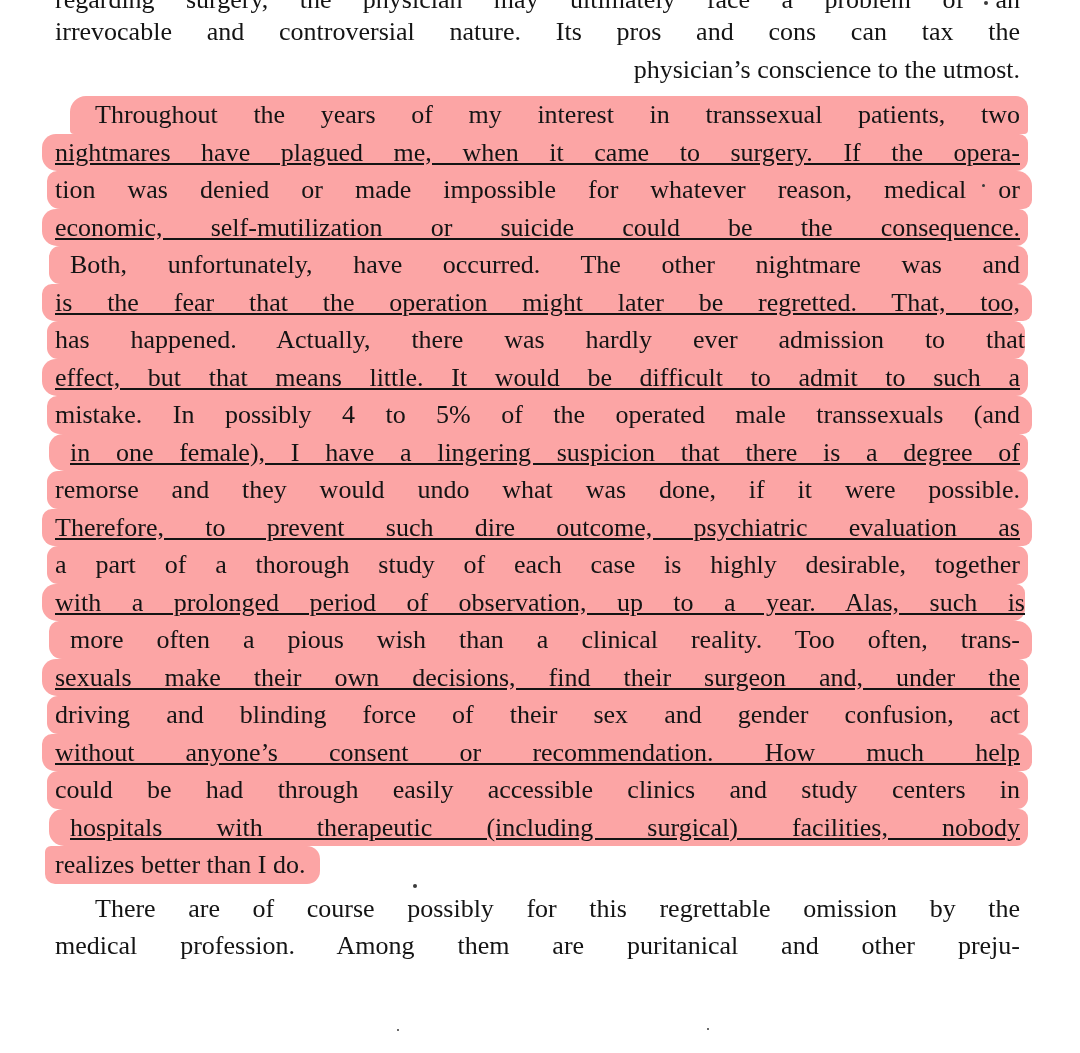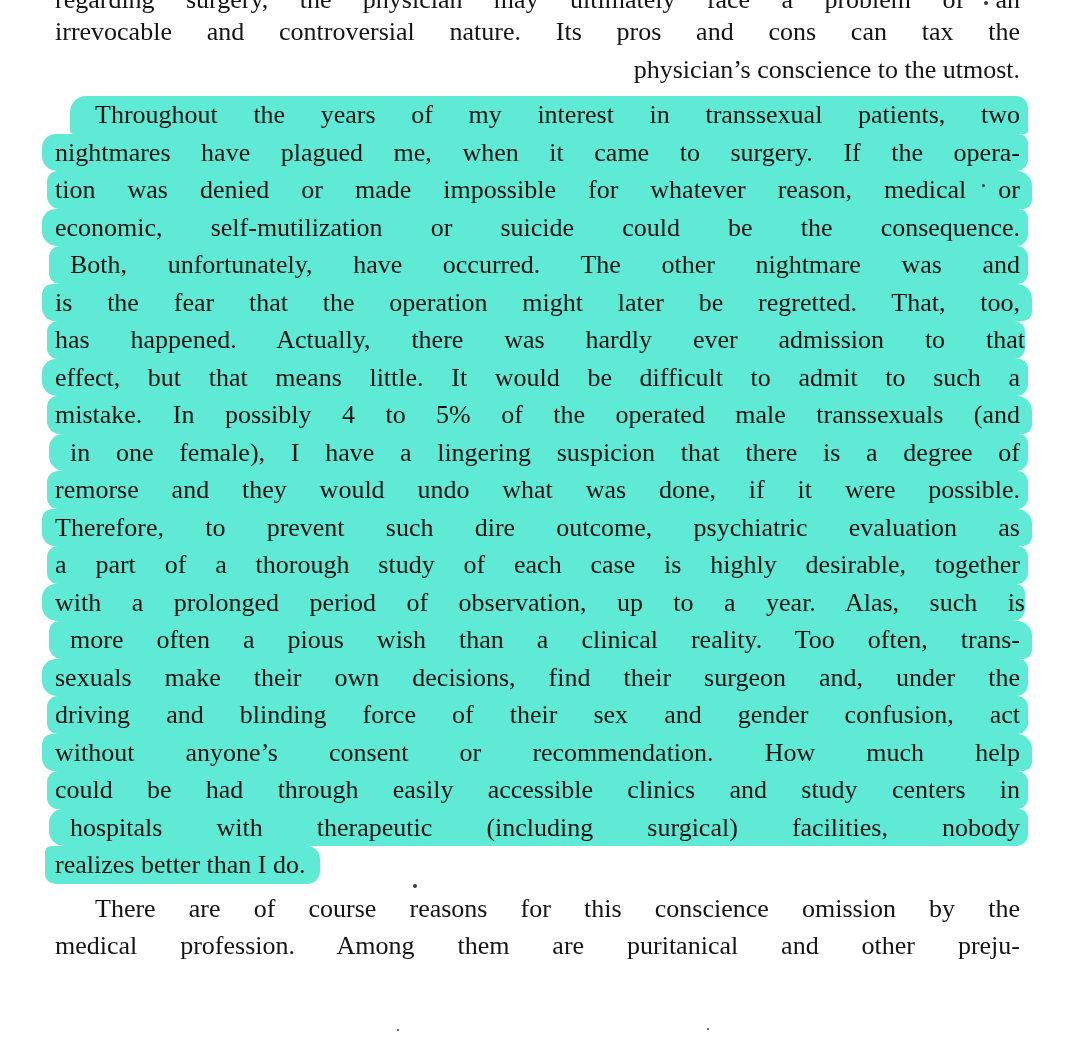--- a/index.html
+++ b/index.html
@@ -50,26 +50,26 @@
     white-space: nowrap;
     text-align: right;
   }
   .line.j {
     text-align: justify;
     text-align-last: justify;
     white-space: normal;
   }
   
   .hl {
-    background: #5eead4;
+    background: #fca5a5;
     margin: 0 -8px;
     padding: 0 8px;
     border-radius: 11px;
   }
-  .hl:nth-child(2n) { margin-left: -13px; padding-left: 13px; border-radius: 14px 9px 12px 15px; }
+  .hl:nth-child(2n) { margin-left: -13px; padding-left: 13px; border-radius: 14px 9px 12px 15px; text-decoration: underline; }
   .hl:nth-child(3n) { margin-right: -12px; padding-right: 12px; border-radius: 10px 15px 9px 13px; }
   .hl:nth-child(5n) { margin-left: -6px; padding-left: 21px; }
   .hl:nth-child(7n) { margin-right: -5px; padding-right: 0; }
   
   .hl.ind {
     margin-left: 15px;
     padding-left: 25px;
     border-radius: 16px 12px 4px 4px;
   }
   
@@ -99,21 +99,21 @@
   </div>
 
   <div class="para para-intro">
       <div class="line j">irrevocable and controversial nature. Its pros and cons can tax the</div>
       <div class="line">physician’s conscience to the utmost.</div>
     </div>
 
   <div class="para para-highlight"><div class="line j hl ind">Throughout the years of my interest in transsexual patients, two</div><div class="line j hl">nightmares have plagued me, when it came to surgery. If the opera-</div><div class="line j hl">tion was denied or made impossible for whatever reason, medical or</div><div class="line j hl">economic, self-mutilization or suicide could be the consequence.</div><div class="line j hl">Both, unfortunately, have occurred. The other nightmare was and</div><div class="line j hl">is the fear that the operation might later be regretted. That, too,</div><div class="line j hl">has happened. Actually, there was hardly ever admission to that</div><div class="line j hl">effect, but that means little. It would be difficult to admit to such a</div><div class="line j hl">mistake. In possibly 4 to 5% of the operated male transsexuals (and</div><div class="line j hl">in one female), I have a lingering suspicion that there is a degree of</div><div class="line j hl">remorse and they would undo what was done, if it were possible.</div><div class="line j hl">Therefore, to prevent such dire outcome, psychiatric evaluation as</div><div class="line j hl">a part of a thorough study of each case is highly desirable, together</div><div class="line j hl">with a prolonged period of observation, up to a year. Alas, such is</div><div class="line j hl">more often a pious wish than a clinical reality. Too often, trans-</div><div class="line j hl">sexuals make their own decisions, find their surgeon and, under the</div><div class="line j hl">driving and blinding force of their sex and gender confusion, act</div><div class="line j hl">without anyone’s consent or recommendation. How much help</div><div class="line j hl">could be had through easily accessible clinics and study centers in</div><div class="line j hl">hospitals with therapeutic (including surgical) facilities, nobody</div><div class="line hl fit">realizes better than I do.</div></div>
 
   <div class="para para-closing">
-      <div class="line j ind">There are of course reasons for this conscience omission by the</div>
+      <div class="line j ind">There are of course possibly for this regrettable omission by the</div>
       <div class="line j">medical profession. Among them are puritanical and other preju-</div>
     </div>
 
   <div id="specks">
       <div class="speck" style="left: 413px; top: 884px; width: 4px; height: 4px;"></div>
       <div class="speck" style="left: 982px; top: 184px; width: 3px; height: 3px;"></div>
       <div class="speck" style="left: 984px; top: 1px; width: 4px; height: 4px;"></div>
       <div class="speck" style="left: 397px; top: 1029px; width: 2px; height: 2px;"></div>
       <div class="speck" style="left: 707px; top: 1028px; width: 2px; height: 2px;"></div>
     </div>

